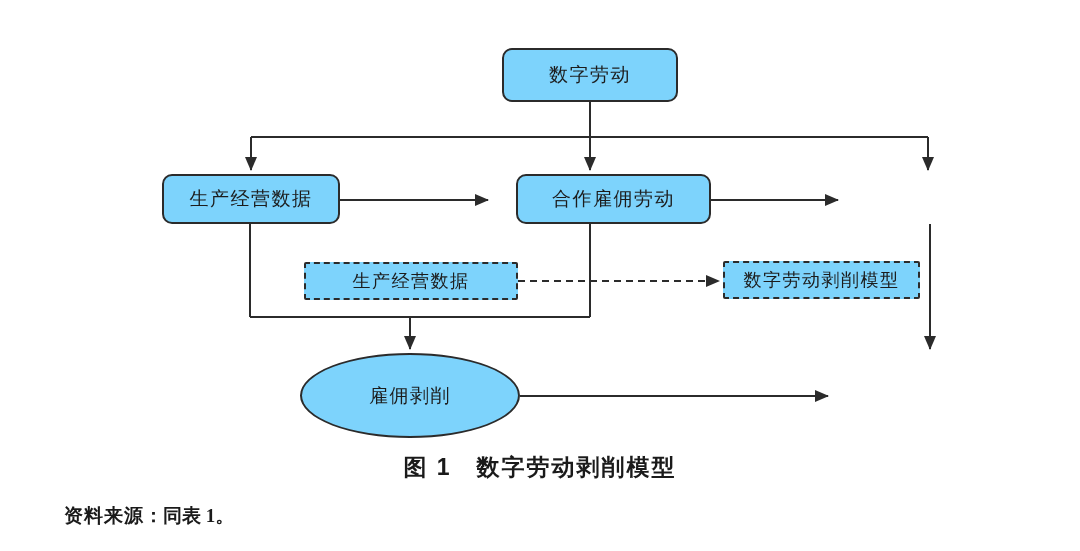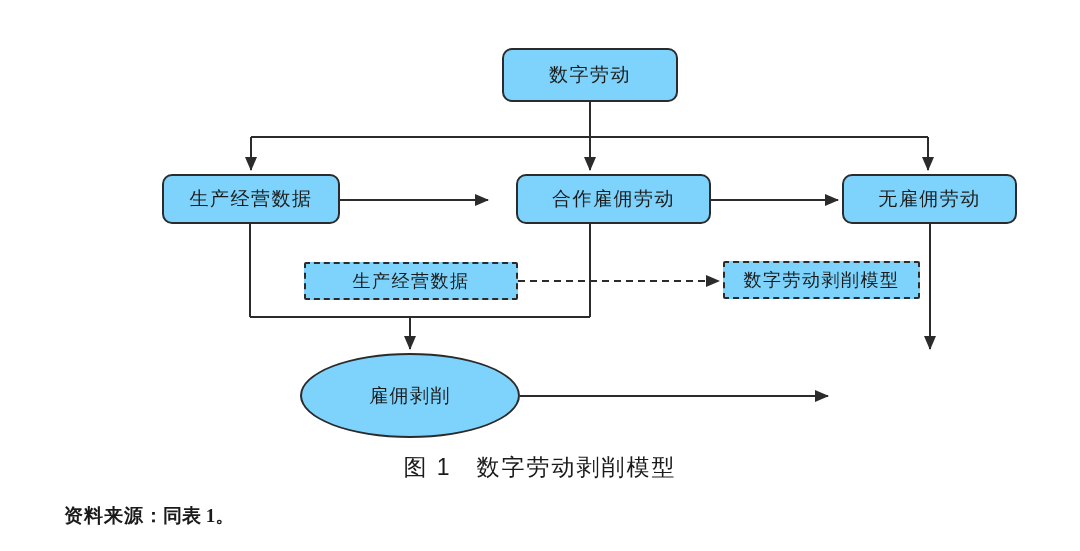--- a/index.html
+++ b/index.html
@@ -27,21 +27,21 @@
   }
   .rounded { border-radius: 10px; }
   .dashed  { border-style: dashed; border-radius: 2px; font-size: 18px; }
   .ellipse { border-radius: 50%; }
   .caption {
     position: absolute;
     left: 0; top: 452px;
     width: 1080px;
     text-align: center;
     font-size: 23px;
-    font-weight: 400;
+    font-weight: 700;
     color: #1a1a1a;
     letter-spacing: 2px;
   }
   .source {
     position: absolute;
     left: 64px; top: 503px;
     font-size: 19px;
     color: #1a1a1a;
   }
   .source .label { font-weight: 700; letter-spacing: 1px; }
@@ -81,21 +81,20 @@
       <path d="M520,396 L828,396" marker-end="url(#arrow)"></path>
     </g>
   </svg>
 
   <div class="node rounded" style="left:502px; top:48px; width:176px; height:54px;">数字劳动</div>
 
   <div class="node rounded" style="left:162px; top:174px; width:178px; height:50px;">生产经营数据</div>
 
   <div class="node rounded" style="left:492px; top:174px; width:195px; height:50px;margin-left:24px;">合作雇佣劳动</div>
 
-  <div class="node rounded" style="left:842px; top:174px; width:175px; height:50px;">无雇佣劳动</div>
 
   <div class="node dashed" style="left:304px; top:262px; width:214px; height:38px;">生产经营数据</div>
 
   <div class="node dashed" style="left:723px; top:261px; width:197px; height:38px;">数字劳动剥削模型</div>
 
   <div class="node ellipse" style="left:300px; top:353px; width:220px; height:85px;">雇佣剥削</div>
 
 
   <div class="caption">图 1　数字劳动剥削模型</div>
 

